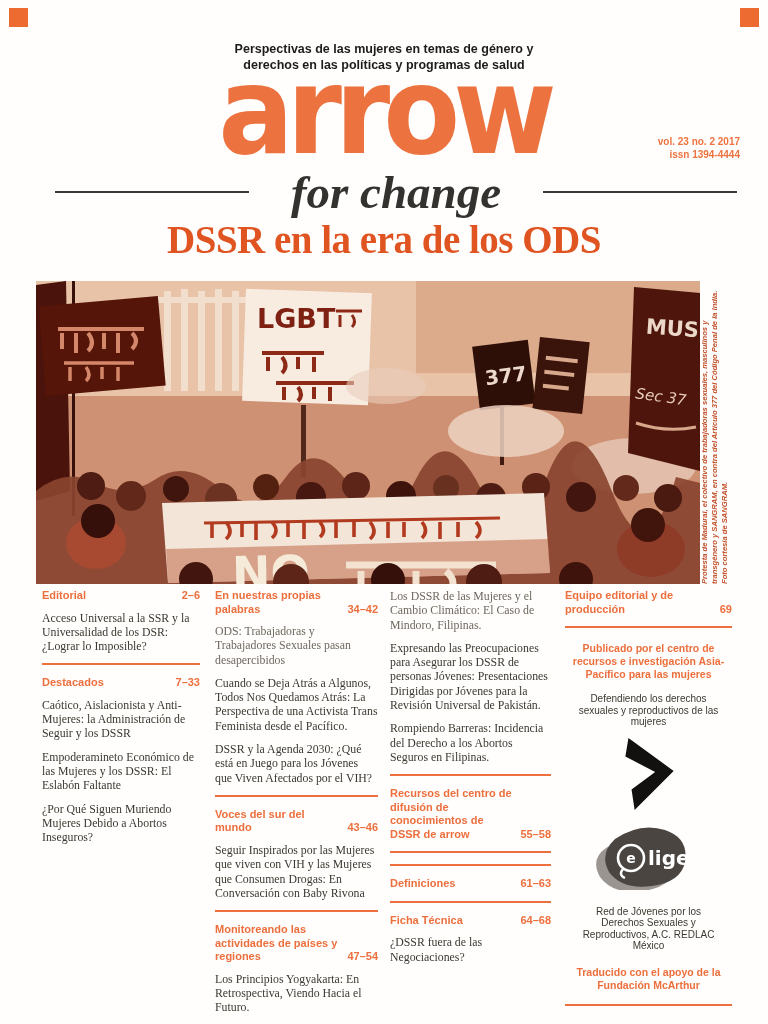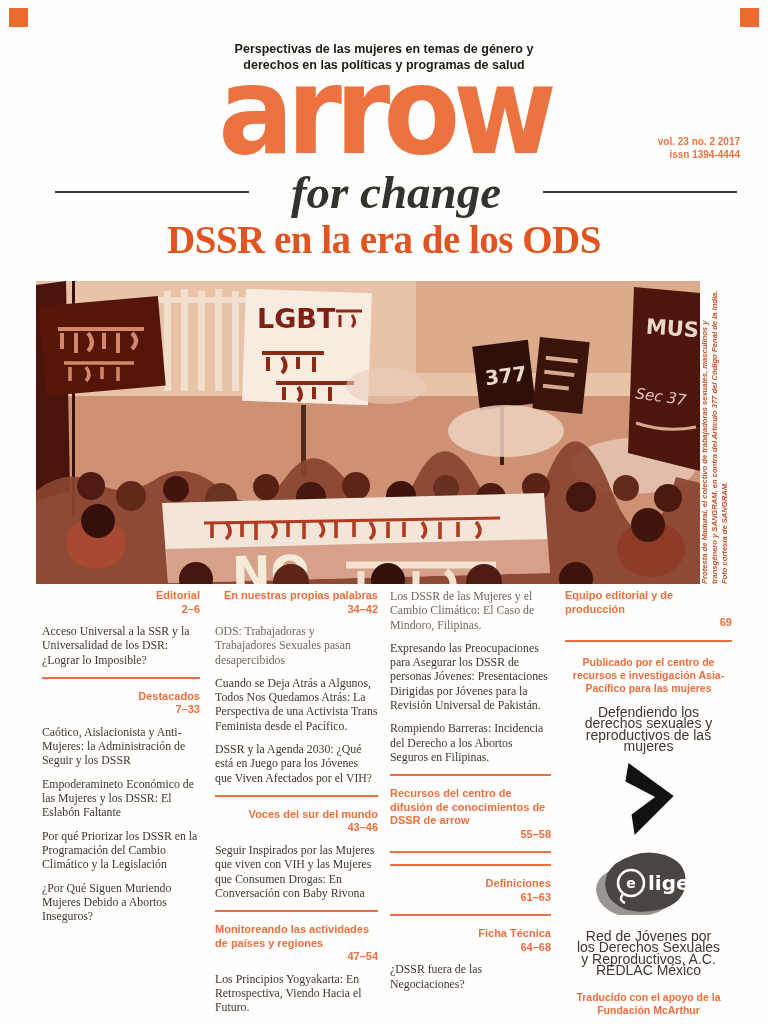--- a/index.html
+++ b/index.html
@@ -29,31 +29,31 @@
                 transform-origin:0 0;transform:rotate(-90deg) translateX(-303px);
                 font-size:7.6px;line-height:9.8px;font-style:italic;font-weight:bold;
                 color:#C2502A;}
 
   .toc{position:absolute;top:589px;left:0;width:768px;height:420px;}
   .toc-col{position:absolute;top:0;}
   #col1{left:42px;width:158px;} #col2{left:215px;width:163px;}
   #col3{left:390px;width:161px;} #col4{left:565px;width:167px;}
 
   .toc-header{display:flex;align-items:flex-end;color:#EC6F3D;font-weight:bold;
-              font-size:11px;line-height:13.5px;margin-bottom:8px;flex-direction:column;}
+              font-size:11px;line-height:13.5px;margin-bottom:8px;}
   .toc-header .hl{flex:1;}
   .toc-header .hp{margin-left:6px;white-space:nowrap;}
   .toc-item{font-family:"Liberation Serif",serif;font-size:11.8px;line-height:14.3px;
             color:#3C3831;margin-bottom:9px;}
   .toc-item.muted{color:#6E675F;}
   .toc-rule{height:2px;background:#EC6F3D;margin:10px 0 11px;}
 
   .prod-center-orange{color:#EC6F3D;font-weight:bold;font-size:10.5px;line-height:13px;
                       text-align:center;margin:14px 4px 0;}
-  .prod-center-dark{color:#3C3831;font-size:14px;line-height:11.5px;text-align:center;margin:12px 10px 0;}
+  .prod-center-dark{color:#3C3831;font-size:10px;line-height:11.5px;text-align:center;margin:12px 10px 0;}
   .prod-logo-wrap{text-align:center;margin-top:8px;}
 </style>
 </head>
 <body>
 
 <div class="page">
 
   <div class="corner left"></div>
   <div class="corner right"></div>
 
@@ -175,21 +175,20 @@
           <span class="hp">2–6</span>
         </div>
         <div class="toc-item">Acceso Universal a la SSR y la Universalidad de los DSR: ¿Lograr lo Imposible?</div>
         <div class="toc-rule"></div>
         <div class="toc-header">
           <span class="hl">Destacados</span>
           <span class="hp">7–33</span>
         </div>
         <div class="toc-item">Caótico, Aislacionista y Anti-Mujeres: la Administración de Seguir y los DSSR</div>
         <div class="toc-item">Empoderamineto Económico de las Mujeres y los DSSR: El Eslabón Faltante</div>
-        <div class="toc-item">Por qué Priorizar los DSSR en la Programación del Cambio Climático y la Legislación</div>
         <div class="toc-item">¿Por Qué Siguen Muriendo Mujeres Debido a Abortos Inseguros?</div>
       </div>
     <div class="toc-col" id="col2">
         <div class="toc-header">
           <span class="hl">En nuestras propias palabras</span>
           <span class="hp">34–42</span>
         </div>
         <div class="toc-item muted">ODS: Trabajadoras y Trabajadores Sexuales pasan desapercibidos</div>
         <div class="toc-item">Cuando se Deja Atrás a Algunos, Todos Nos Quedamos Atrás: La Perspectiva de una Activista Trans Feminista desde el Pacífico.</div>
         <div class="toc-item">DSSR y la Agenda 2030: ¿Qué está en Juego para los Jóvenes que Viven Afectados por el VIH?</div>

